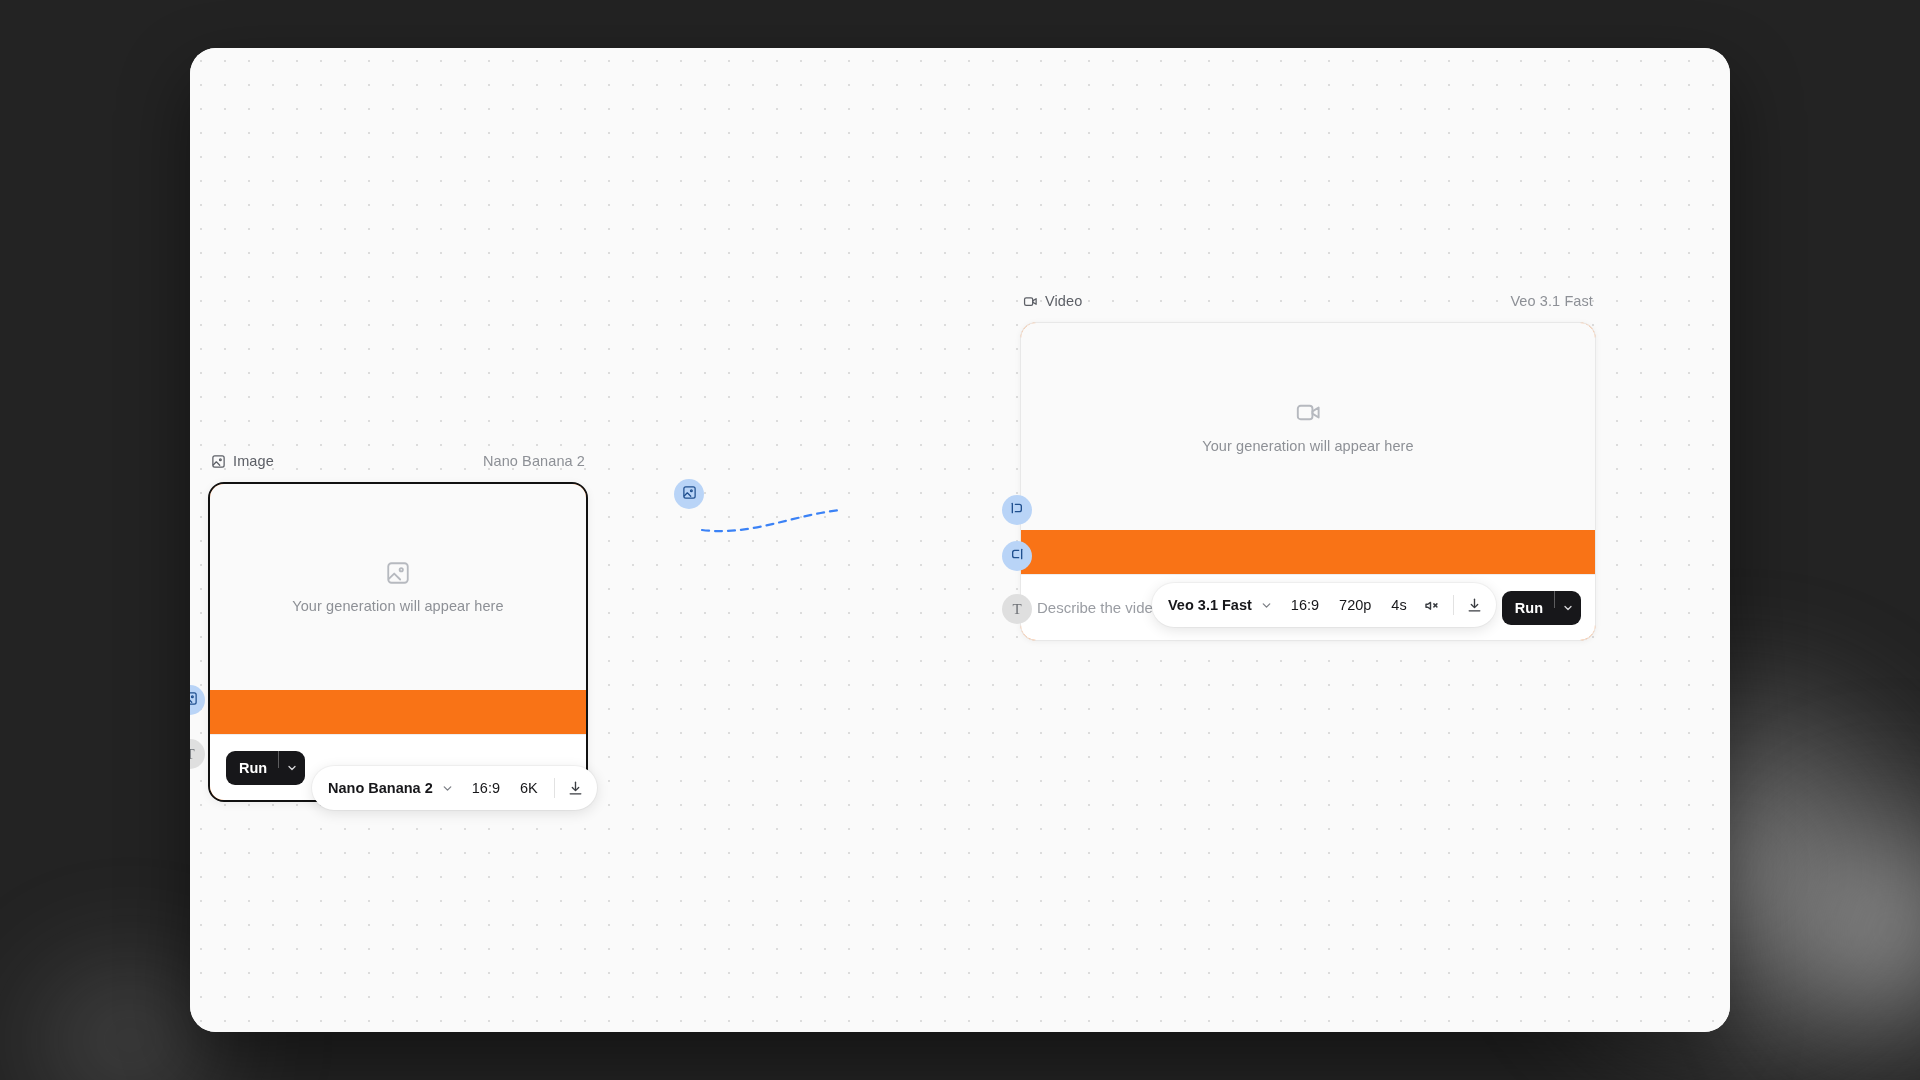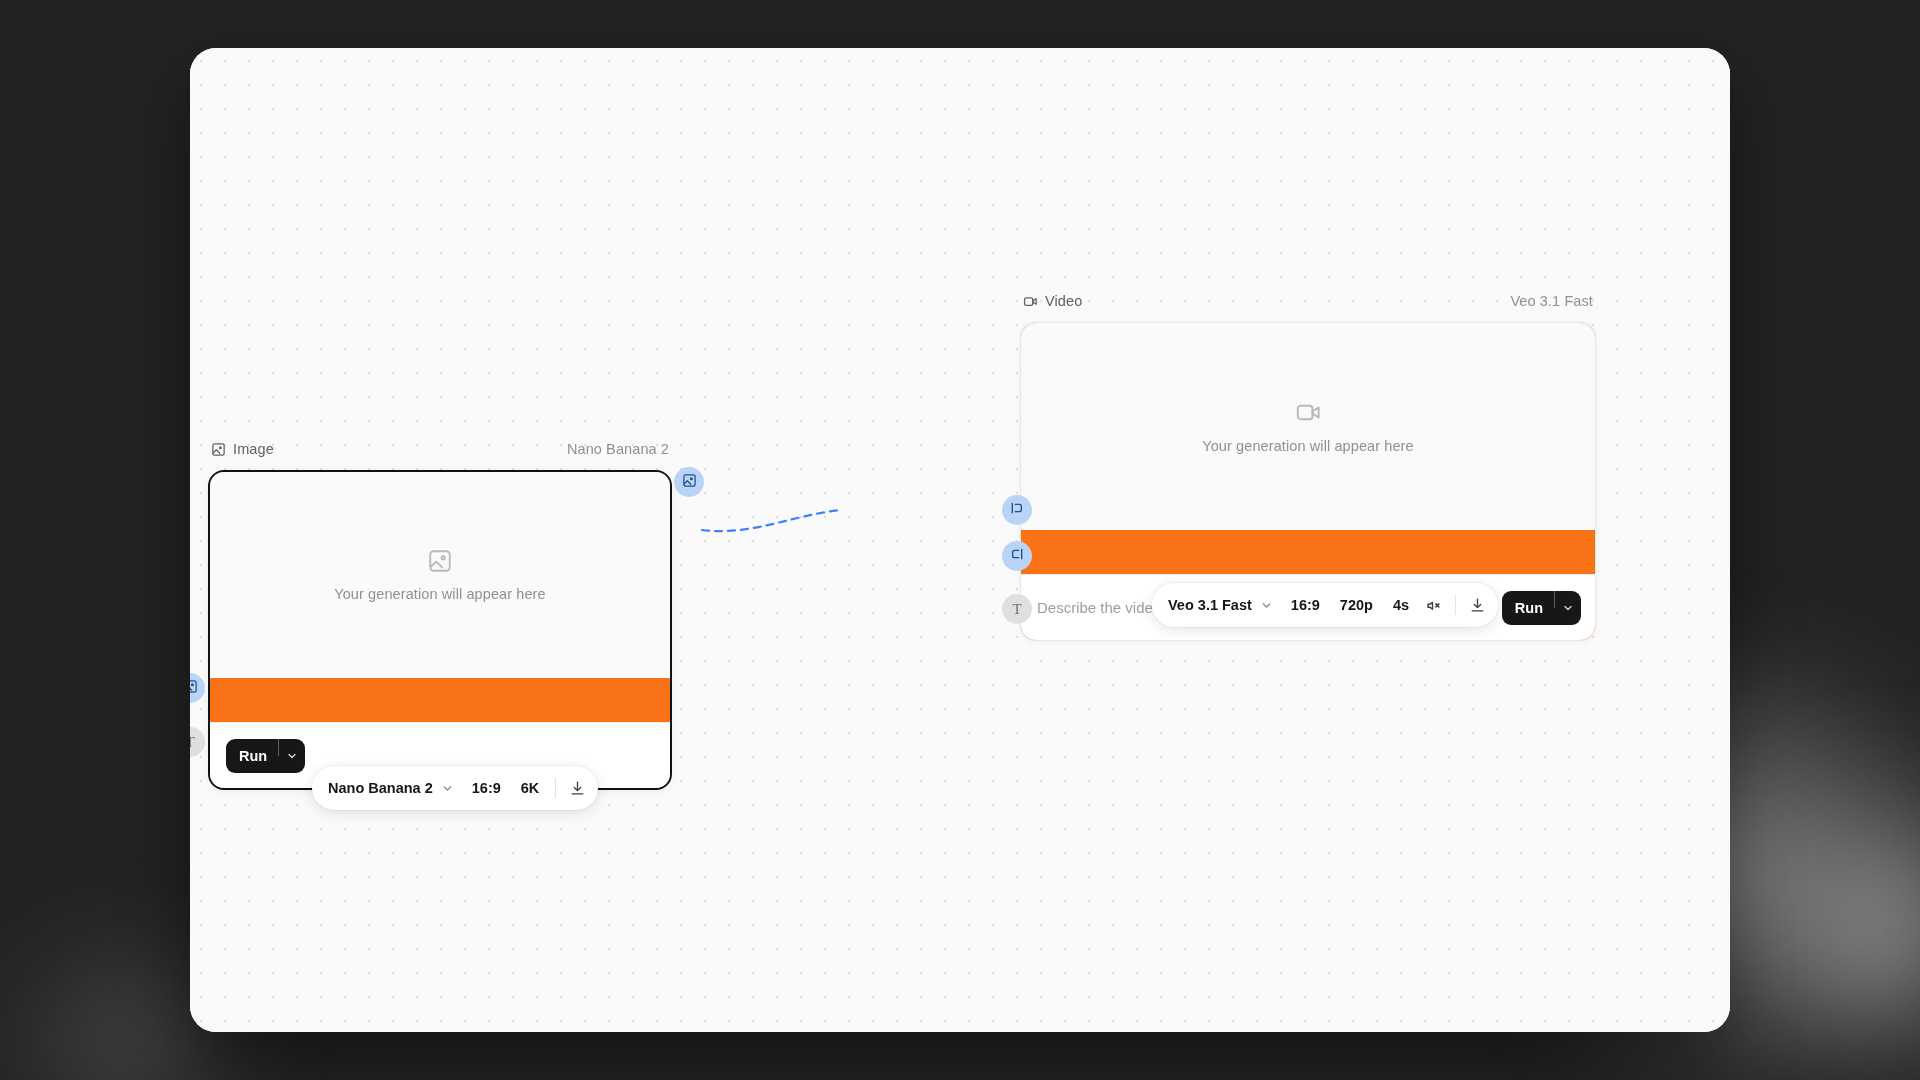--- a/index.html
+++ b/index.html
@@ -211,21 +211,21 @@
   }
   .tb-model {
     display: flex; align-items: center; gap: 8px;
     font-size: 14.5px; color: #17171a; font-weight: bold;
     padding-right: 8px;
   }
   .tb-caret { color: #7c7f85; display: block; }
   .tb-chip {
     font-size: 14.5px;
     color: #17171a;
-    font-weight: bold;
+    font-weight: normal;
     padding: 0 10px;
   }
   .tb-icon-btn {
     width: 30px; height: 30px;
     display: flex; align-items: center; justify-content: center;
     color: #3a3d42;
     border-radius: 7px;
   }
   .tb-sep { width: 1px; height: 20px; background: #e2e2e2; margin: 0 6px; }
 </style>
@@ -238,21 +238,21 @@
   <div class="glow glow-c"></div>
 
   <div id="app-window">
 
     <div id="canvas"></div>
 
     <svg id="edge-layer" width="1540" height="984" viewBox="0 0 1540 984">
       <path d="M 512 482 C 560 488, 600 468, 650 462" fill="none" stroke="#3b82f6" stroke-width="2.2" stroke-dasharray="7 6" stroke-linecap="round"></path>
     </svg>
 
-    <div class="node" id="image-node" style="left:18px; top:393px; width:464px;">
+    <div class="node" id="image-node" style="left:18px; top:405px; width:380px;">
 
       <div class="node-header">
         <div class="node-header-left">
           <span>
             <svg class="hdr-icon" width="15" height="15" viewBox="0 0 24 24" fill="none" stroke="currentColor" stroke-width="2" stroke-linecap="round" stroke-linejoin="round">
               <rect x="3" y="3" width="18" height="18" rx="3"></rect>
               <circle cx="15" cy="9" r="1.4"></circle>
               <path d="M3.5 17.5 8.5 12.5 14 18"></path>
             </svg>
           </span>

